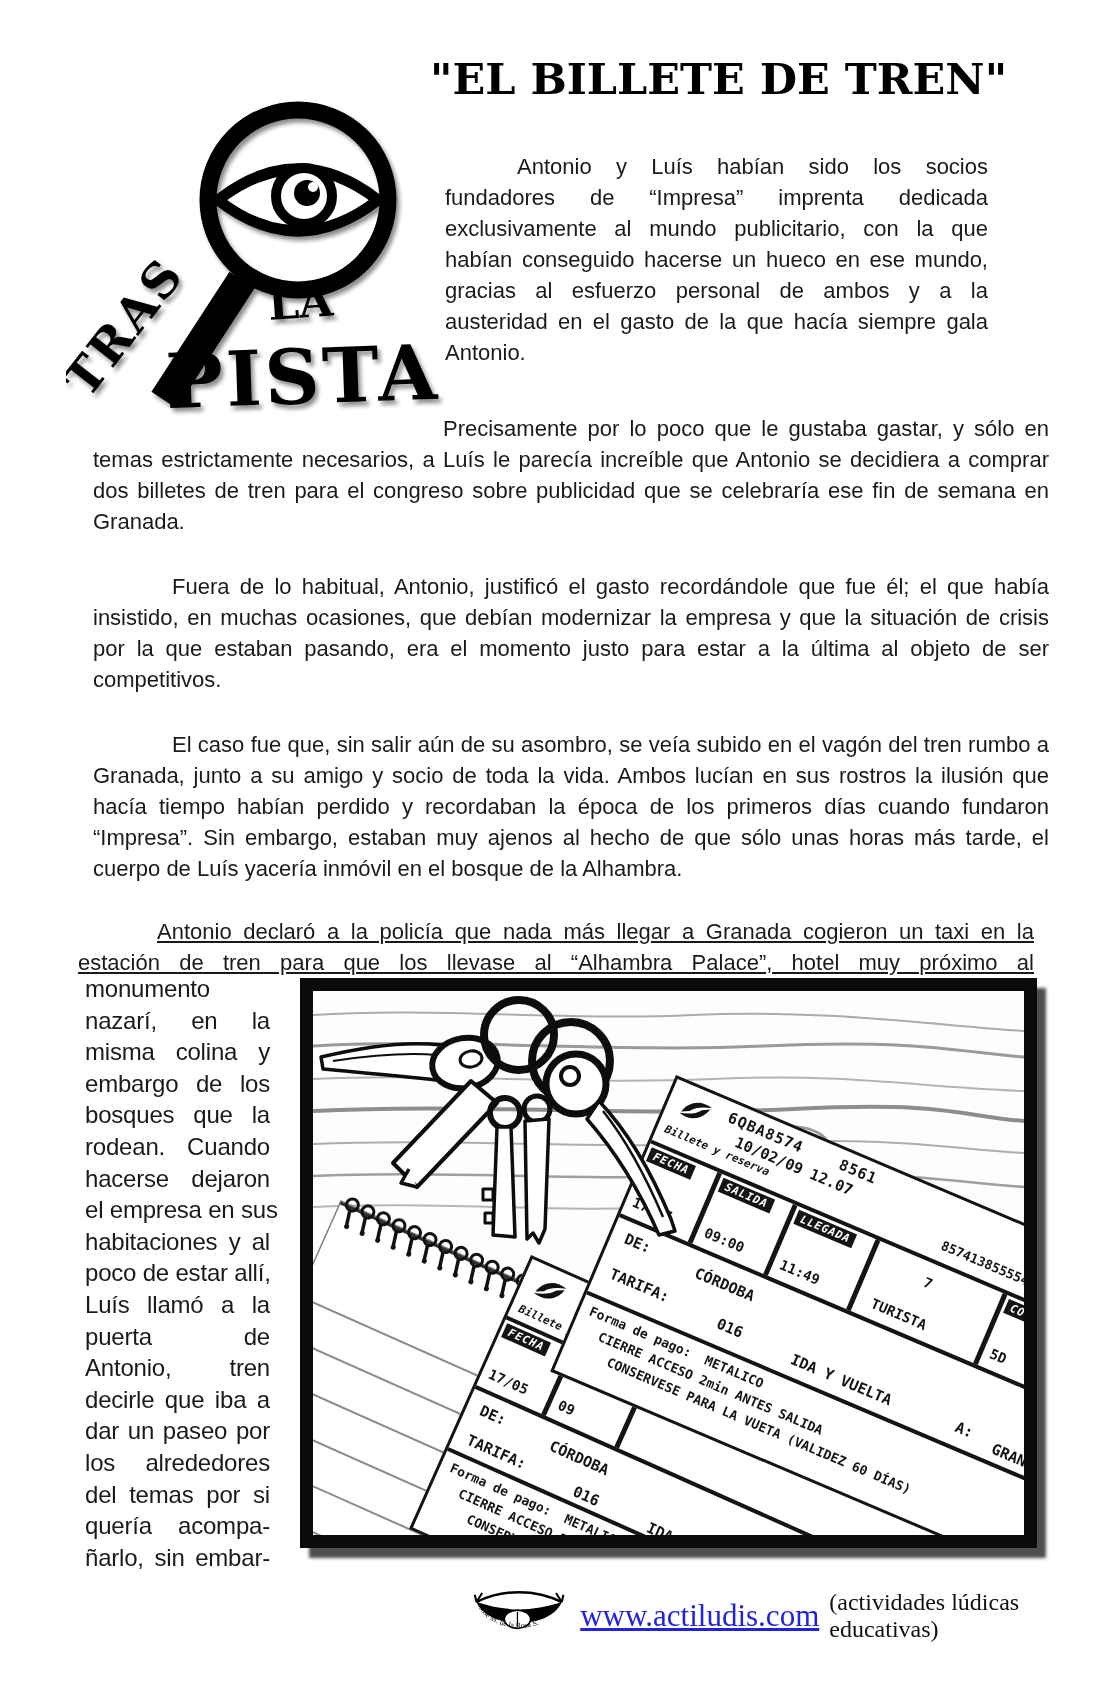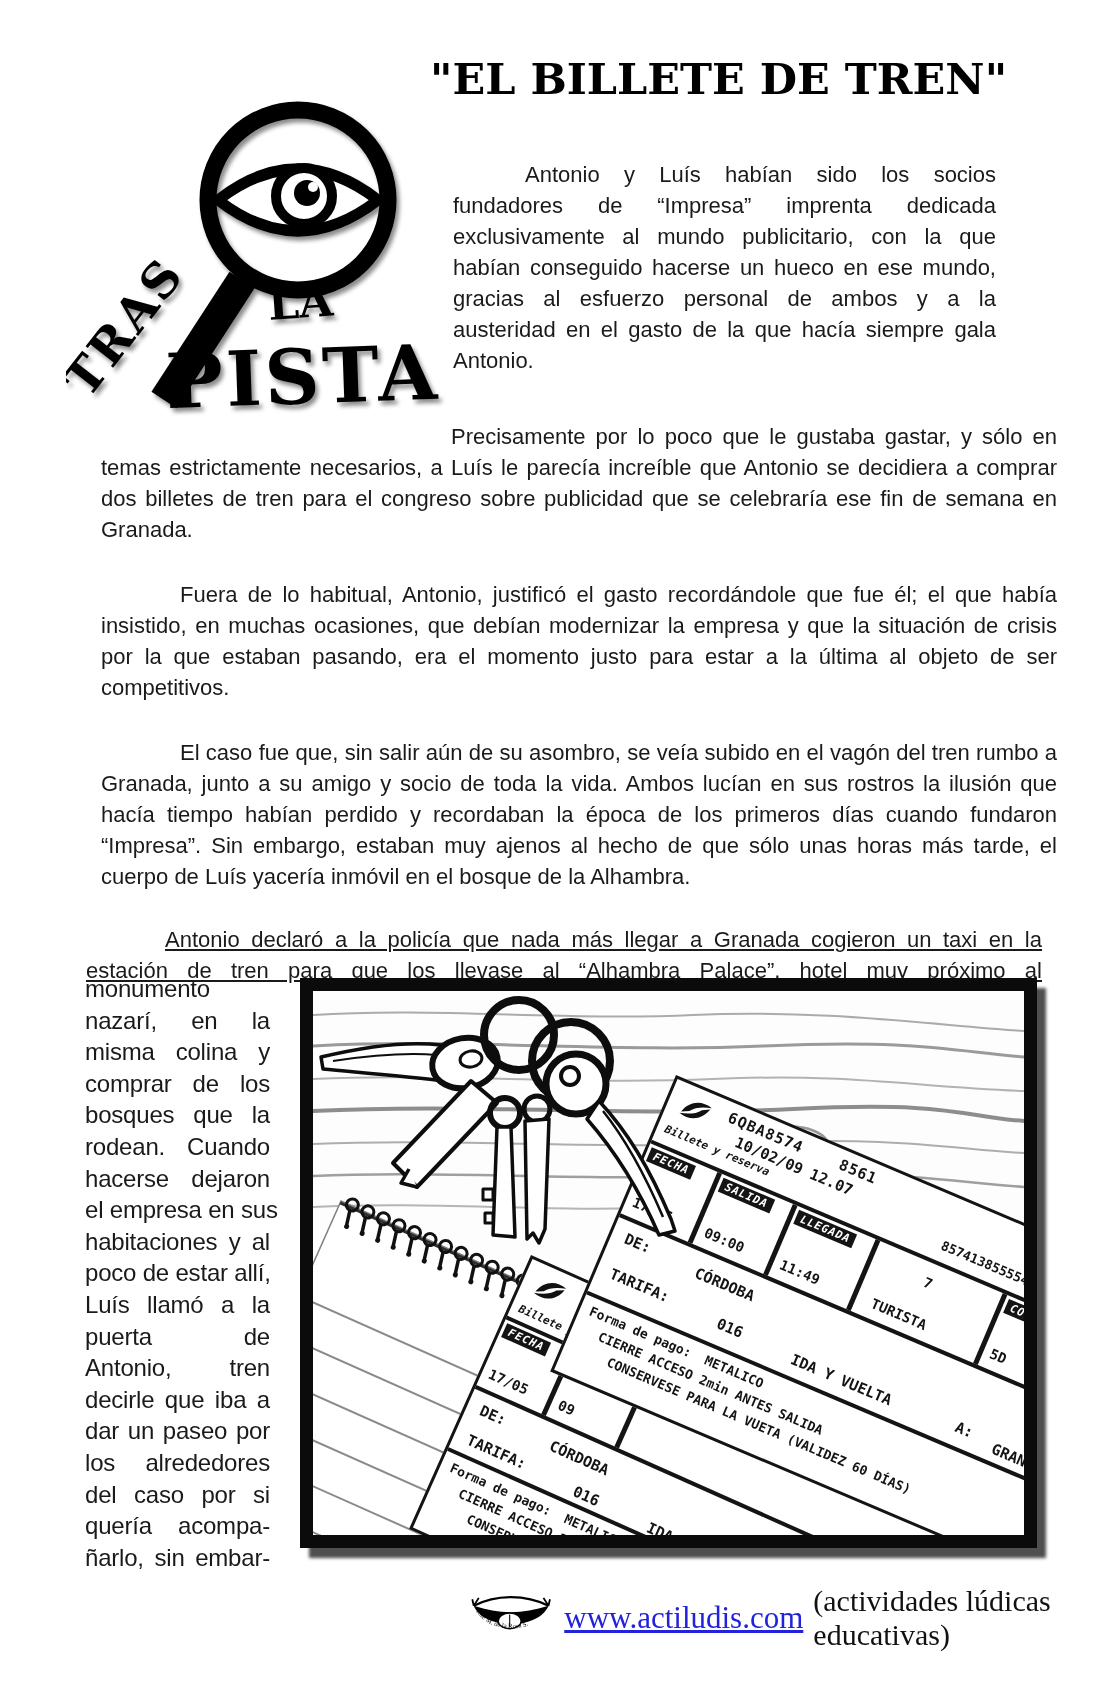--- a/index.html
+++ b/index.html
@@ -10,21 +10,21 @@
   .logo{position:absolute;left:66px;top:82px;width:374px;height:340px;}
   .logo svg{width:100%;height:100%;filter:drop-shadow(3px 4px 2px rgba(0,0,0,0.45));}
   .logo text{font-family:"DejaVu Serif",serif;font-weight:bold;fill:#000;}
 
   
   .title{position:absolute;left:430px;top:56px;width:545px;margin:0;
          font-family:"DejaVu Serif",serif;font-weight:bold;font-size:43px;line-height:1.1;
          color:#000;text-align:center;white-space:nowrap;letter-spacing:0;}
 
   
-  .para{position:absolute;margin:16px;font-size:22px;line-height:31px;text-align:justify;color:#1a1a1a;}
+  .para{position:absolute;margin:8px;font-size:22px;line-height:31px;text-align:justify;color:#1a1a1a;}
   .p1{left:437px;top:143px;width:543px;text-indent:72px;}
   .p2{left:85px;top:405px;width:956px;text-indent:350px;}
   .p3{left:85px;top:563px;width:956px;text-indent:79px;}
   .p4{left:85px;top:721px;width:956px;text-indent:79px;}
   .p5a{left:70px;top:908px;width:956px;text-indent:79px;text-align-last:justify;text-decoration:underline;}
   .p5col{position:absolute;left:85px;top:973px;width:185px;}
   .cline{height:31.6px;line-height:31.6px;font-size:24px;letter-spacing:-0.2px;
          text-align:justify;text-align-last:justify;white-space:nowrap;color:#1a1a1a;}
 
   
@@ -68,21 +68,21 @@
   .t1 .t-bot{height:86px;} .t2 .t-bot{height:88px;}
   .b1{position:absolute;left:10px;top:6px;font-size:13px;}
   .b2{position:absolute;left:28px;top:26px;font-size:13px;}
   .b3{position:absolute;left:46px;top:46px;font-size:13px;}
 
   
   .footer{position:absolute;left:468px;top:1584px;display:flex;align-items:center;gap:10px;}
   .smile{width:108px;height:64px;}
   .flink{font-family:"Liberation Serif",serif;font-size:31px;color:#2222dd;
          text-decoration:underline;cursor:pointer;}
-  .fsuffix{font-family:"Liberation Serif",serif;font-size:30px;color:#111;}
+  .fsuffix{font-family:"Liberation Serif",serif;font-size:24px;color:#111;}
 </style>
 </head>
 <body>
 
 <div class="page">
 
   <div class="logo">
     <svg viewBox="0 0 374 340">
       <circle cx="232" cy="118" r="90" fill="none" stroke="#000" stroke-width="17"></circle>
       <path d="M152,118 Q232,56 312,118 Q232,180 152,118 Z" fill="#fff" stroke="#000" stroke-width="11"></path>
@@ -101,34 +101,34 @@
   <p class="para p1">Antonio y Luís habían sido los socios fundadores de “Impresa” imprenta dedicada exclusivamente al mundo publicitario, con la que habían conseguido hacerse un hueco en ese mundo, gracias al esfuerzo personal de ambos y a la austeridad en el gasto de la que hacía siempre gala Antonio.</p>
   <p class="para p3">Fuera de lo habitual, Antonio, justificó el gasto recordándole que fue él; el que había insistido, en muchas ocasiones, que debían modernizar la empresa y que la situación de crisis por la que estaban pasando, era el momento justo para estar a la última al objeto de ser competitivos.</p>
   <p class="para p2">Precisamente por lo poco que le gustaba gastar, y sólo en temas estrictamente necesarios, a Luís le parecía increíble que Antonio se decidiera a comprar dos billetes de tren para el congreso sobre publicidad que se celebraría ese fin de semana en Granada.</p>
   <p class="para p4">El caso fue que, sin salir aún de su asombro, se veía subido en el vagón del tren rumbo a Granada, junto a su amigo y socio de toda la vida. Ambos lucían en sus rostros la ilusión que hacía tiempo habían perdido y recordaban la época de los primeros días cuando fundaron “Impresa”. Sin embargo, estaban muy ajenos al hecho de que sólo unas horas más tarde, el cuerpo de Luís yacería inmóvil en el bosque de la Alhambra.</p>
   <p class="para p5a">Antonio declaró a la policía que nada más llegar a Granada cogieron un taxi en la estación de tren para que los llevase al “Alhambra Palace”, hotel muy próximo al</p>
 
   <div class="p5col">
     <div class="cline">monumento</div>
     <div class="cline">nazarí, en la</div>
     <div class="cline">misma colina y</div>
-    <div class="cline">comprar de los</div>
+    <div class="cline">embargo de los</div>
     <div class="cline">bosques que la</div>
     <div class="cline">rodean. Cuando</div>
     <div class="cline">hacerse dejaron</div>
     <div class="cline">el empresa en sus</div>
     <div class="cline">habitaciones y al</div>
     <div class="cline">poco de estar allí,</div>
     <div class="cline">Luís llamó a la</div>
     <div class="cline">puerta de</div>
     <div class="cline">Antonio, tren</div>
     <div class="cline">decirle que iba a</div>
     <div class="cline">dar un paseo por</div>
     <div class="cline">los alrededores</div>
-    <div class="cline">del caso por si</div>
+    <div class="cline">del temas por si</div>
     <div class="cline">quería acompa-</div>
     <div class="cline">ñarlo, sin embar-</div>
   </div>
 
   <figure class="photo">
     <div class="photo-inner">
 
       <svg class="ph-bg" viewBox="0 0 711 544">
         <defs>
           <g id="coil">

